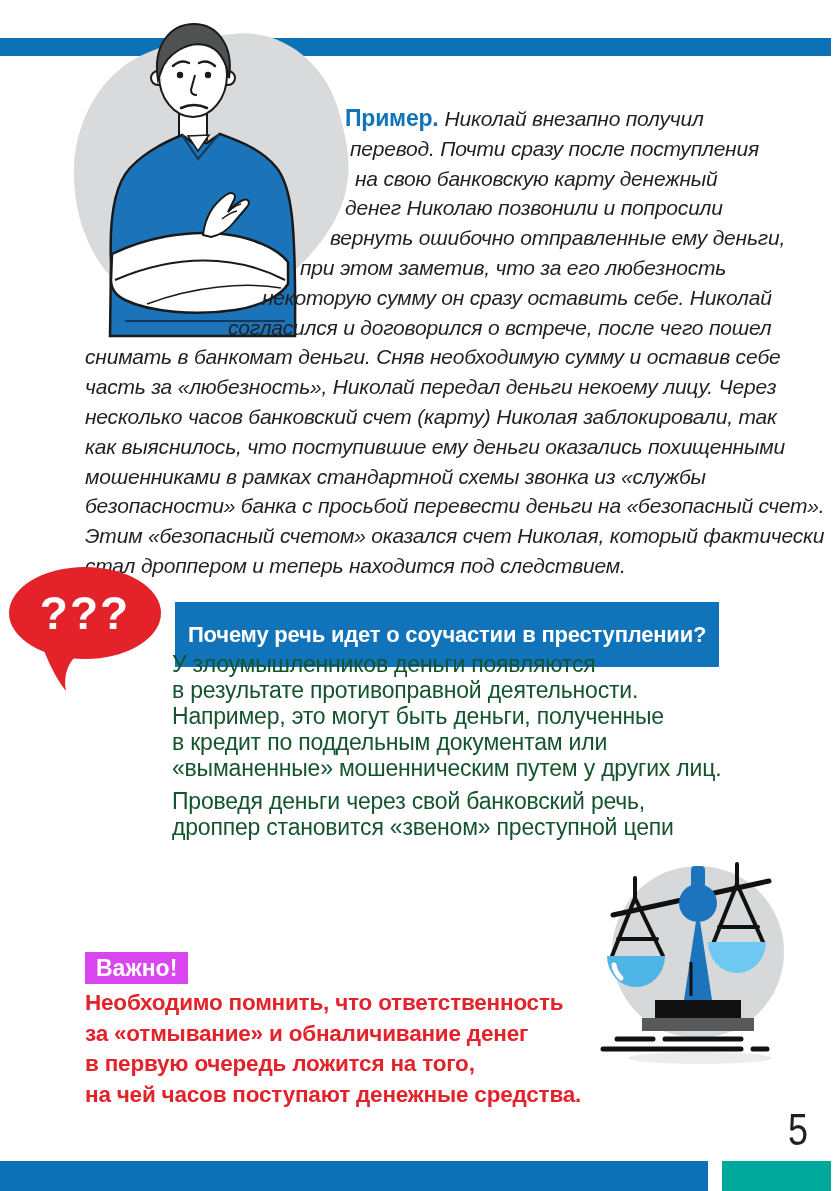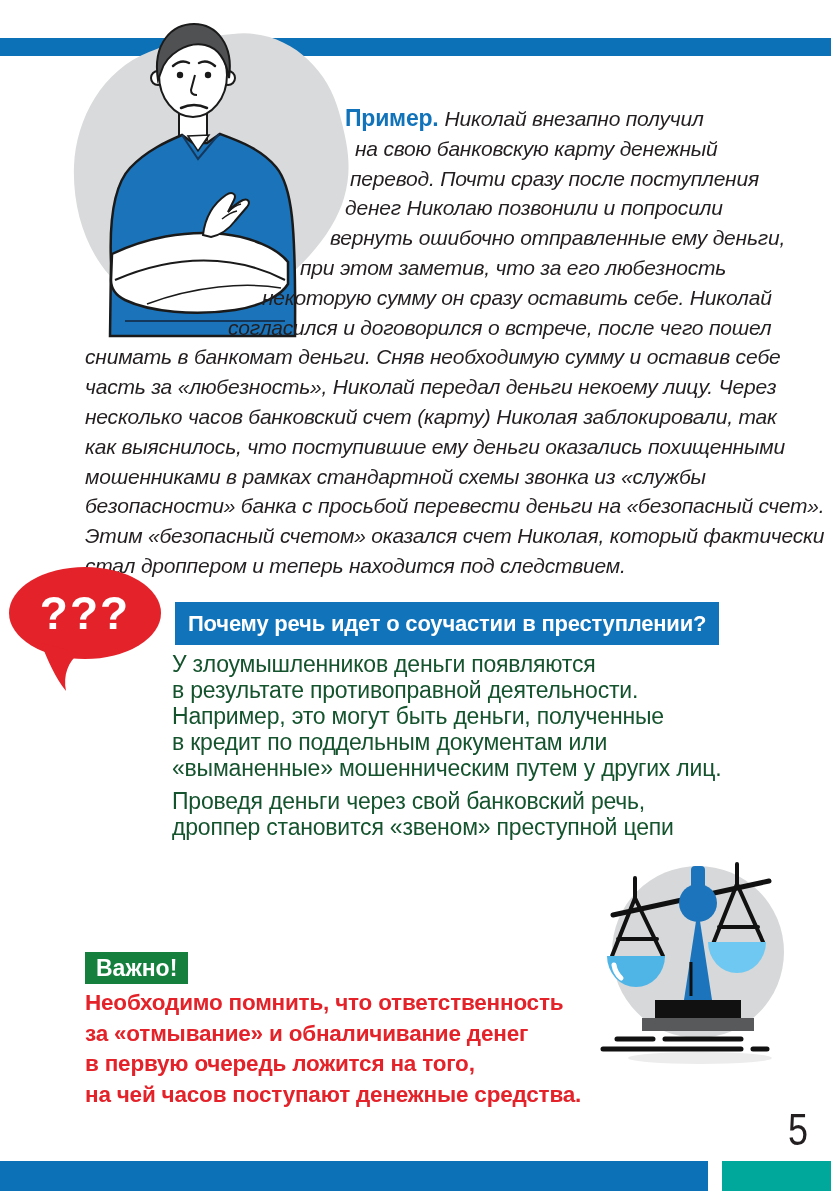--- a/index.html
+++ b/index.html
@@ -18,34 +18,34 @@
   .ex-label{
     font-style:normal;font-weight:bold;color:#1173b9;font-size:23px;margin-right:6px;
   }
 
   .bubble-svg{position:absolute;left:3px;top:563px;width:170px;height:135px;}
   .bubble-text{font-family:"Liberation Sans",sans-serif;font-weight:bold;}
 
   .q-title{
     position:absolute;left:175px;top:602px;height:35px;line-height:35px;
     background:#1173b9;color:#ffffff;font-weight:bold;font-size:22px;
-    padding:4px 13px;white-space:nowrap;letter-spacing:-0.2px;text-align:right;
+    padding:15px 13px;white-space:nowrap;letter-spacing:-0.2px;text-align:right;
   }
   .q-body{position:absolute;left:172px;top:651px;}
   .q-par{margin-bottom:7px;}
   .q-line{
     white-space:nowrap;line-height:26px;height:26px;
     font-size:23px;color:#14532d;letter-spacing:-0.2px;
   }
 
   .scales-svg{position:absolute;left:595px;top:852px;width:215px;height:215px;}
 
   .imp-label{
     position:absolute;left:85px;top:952px;height:32px;line-height:32px;
-    background:#15803d;color:#ffffff;font-weight:bold;font-size:23px;
+    background:#d946ef;color:#ffffff;font-weight:bold;font-size:23px;
     padding:0 11px;white-space:nowrap;
   }
   .imp-text{position:absolute;left:85px;top:988px;}
   .imp-line{
     white-space:nowrap;line-height:30.5px;height:30.5px;
     font-size:22.5px;font-weight:bold;color:#e42229;letter-spacing:-0.2px;
   }
 
   .page-number{
     position:absolute;left:772px;top:1104px;width:52px;height:52px;
@@ -93,22 +93,22 @@
     <path d="M60,262 C120,236 180,236 230,262" fill="none" stroke="#1a1a1a" stroke-width="2"></path>
     <path d="M92,286 C140,268 190,264 226,270" fill="none" stroke="#1a1a1a" stroke-width="1.5"></path>
 
     <path d="M148,217 C150,200 158,186 171,177 C177,173 182,176 179,182 L173,194 C178,188 184,184 188,182 C193,180 196,184 192,189 L180,203 C174,211 165,217 156,219 Z" fill="#ffffff" stroke="#1a1a1a" stroke-width="2"></path>
     <path d="M173,194 C177,190 182,187 186,186" fill="none" stroke="#1a1a1a" stroke-width="1.5"></path>
     <path d="M167,201 C172,197 177,194 182,193" fill="none" stroke="#1a1a1a" stroke-width="1.5"></path>
   </svg>
 
   <div class="example">
     <div class="ex-line" style="margin-left:260px"><span class="ex-label">Пример.</span><span>Николай внезапно получил</span></div>
+    <div class="ex-line" style="margin-left:265px">перевод. Почти сразу после поступления</div>
     <div class="ex-line" style="margin-left:270px">на свою банковскую карту денежный</div>
-    <div class="ex-line" style="margin-left:265px">перевод. Почти сразу после поступления</div>
     <div class="ex-line" style="margin-left:260px">денег Николаю позвонили и попросили</div>
     <div class="ex-line" style="margin-left:245px">вернуть ошибочно отправленные ему деньги,</div>
     <div class="ex-line" style="margin-left:215px">при этом заметив, что за его любезность</div>
     <div class="ex-line" style="margin-left:177px">некоторую сумму он сразу оставить себе. Николай</div>
     <div class="ex-line" style="margin-left:143px">согласился и договорился о встрече, после чего пошел</div>
     <div class="ex-line">снимать в банкомат деньги. Сняв необходимую сумму и оставив себе</div>
     <div class="ex-line">часть за «любезность», Николай передал деньги некоему лицу. Через</div>
     <div class="ex-line">несколько часов банковский счет (карту) Николая заблокировали, так</div>
     <div class="ex-line">как выяснилось, что поступившие ему деньги оказались похищенными</div>
     <div class="ex-line">мошенниками в рамках стандартной схемы звонка из «службы</div>

